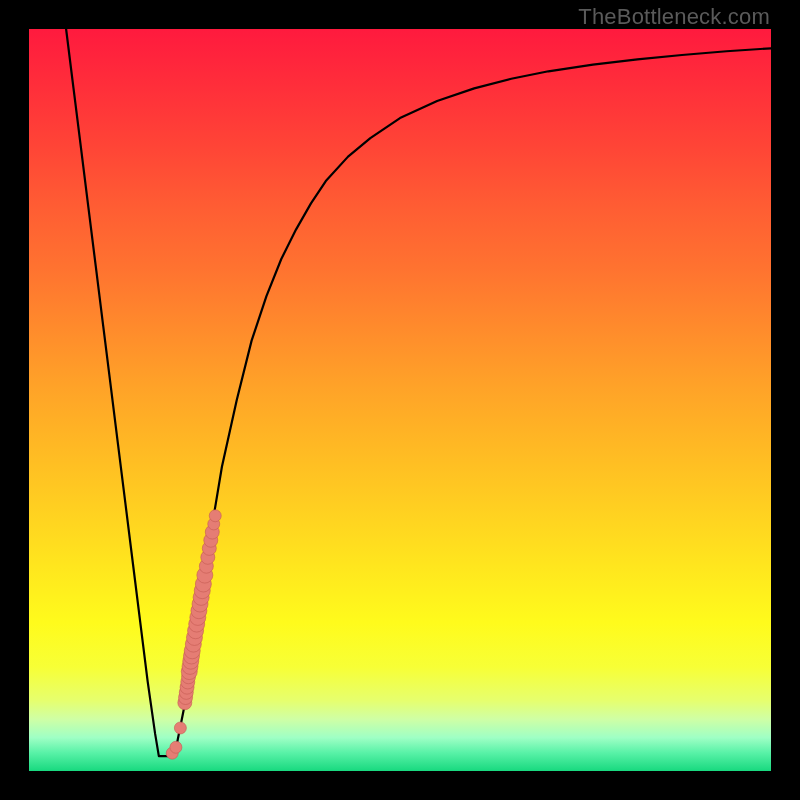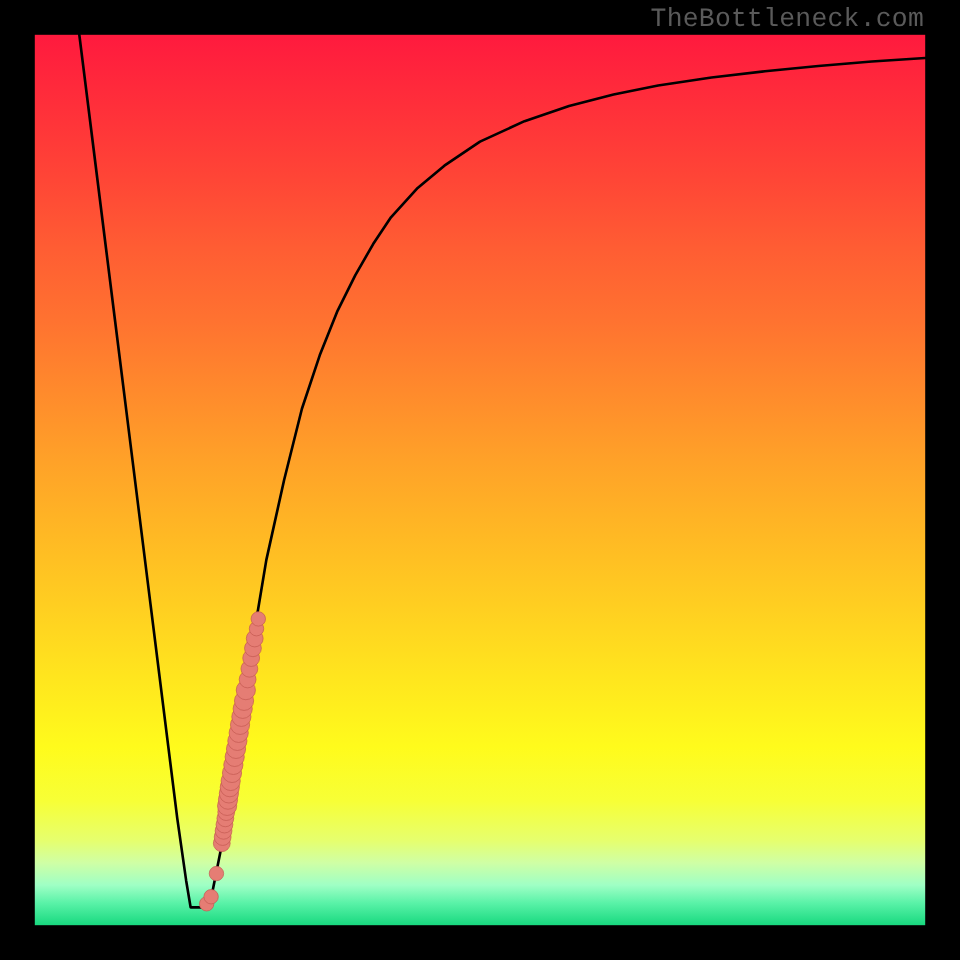--- a/index.html
+++ b/index.html
@@ -41,21 +41,21 @@
       #cfffa5 93%,
       #9fffc5 95.5%,
       #5af2a8 97.5%,
       #18d97f 100%
     );
   }
   .watermark {
     position: absolute;
     top: 4px;
     right: 30px;
-    font-family: Liberation Mono, monospace;
+    font-family: Liberation Sans, sans-serif;
     font-size: 22px;
     color: #5a5a5a;
     letter-spacing: 0.2px;
     user-select: none;
   }
   svg.curve-layer {
     position: absolute;
     left: 0;
     top: 0;
     width: 742px;

